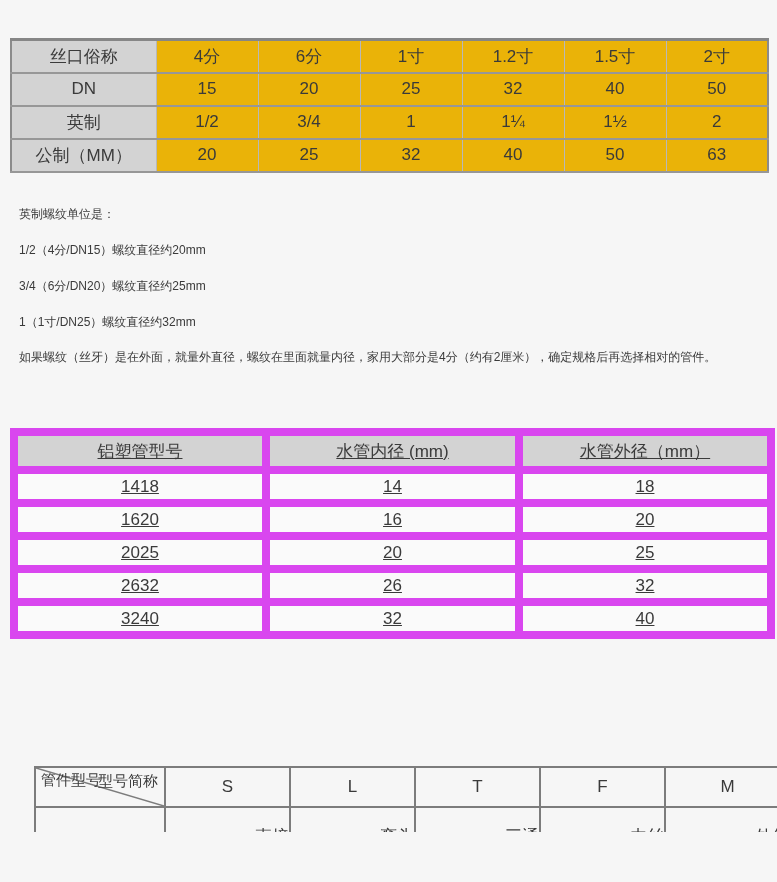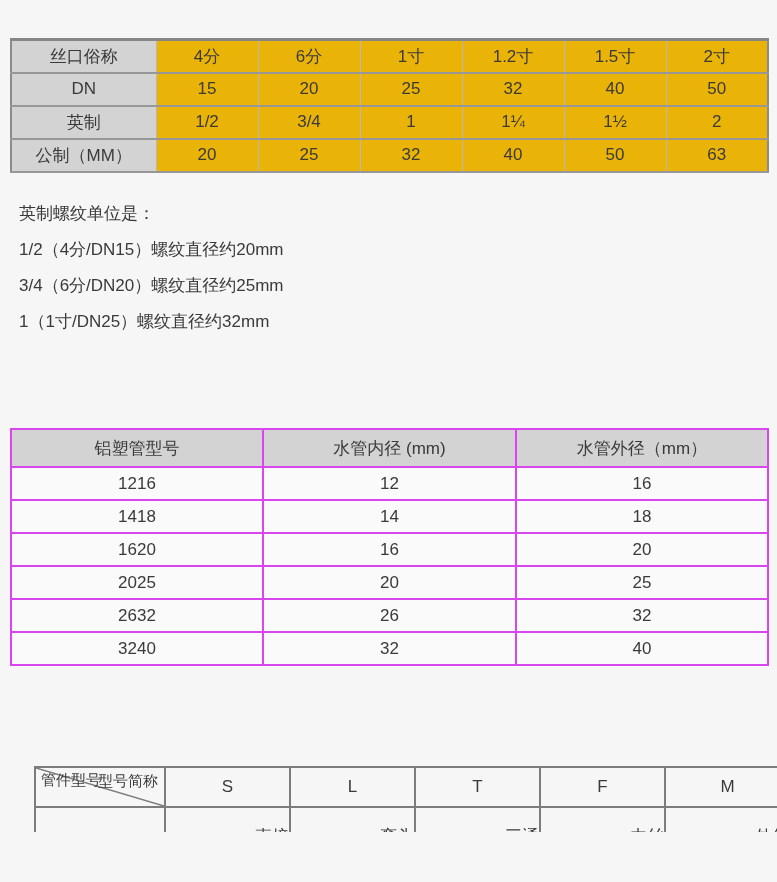--- a/index.html
+++ b/index.html
@@ -20,26 +20,26 @@
   .t1 td {
     height: 33px;
     background: #eab308;
     border-left: 1px solid #b8b8b8; border-right: 1px solid #b8b8b8;
     border-top: 2px solid #979797; border-bottom: 2px solid #979797;
   }
   .t1 td.rowhdr { background: #d3d3d3; }
 
   
   .notes { position: absolute; left: 19px; top: 196px; width: 746px; }
-  .notes p { margin: 0; font-size: 17px; line-height: 36px; }
+  .notes p { margin: 0; font-size: 12px; line-height: 36px; }
   .notes p.para { line-height: 34px; }
 
   
   .t2 { left: 10px; top: 428px; width: 757px; border: 2px solid #7e7e7e; }
-  .t2 td { height: 33px; background: #fafafa; border: 2px solid #d946ef; }
+  .t2 td { height: 33px; background: #fafafa; border: 8px solid #d946ef; text-decoration: underline; }
   .t2 tr.hdr td { height: 38px; background: #d3d3d3; }
 
   
   .t3 { left: 10px; top: 766px; width: 755px; border: 2px solid #757575; margin-left: 24px; }
   .t3 td { border: 2px solid #7c7c7c; background: transparent; }
   .t3 tr.code-row td { height: 40px; }
   .t3 tr.name-row td { height: 58px; text-align: right; }
   .diag { position: relative; }
   .diag svg { position: absolute; left: 0; top: 0; width: 100%; height: 100%; display: block; }
   .diag .top-label { position: absolute; top: 4px; right: 6px; font-size: 15px; }
@@ -98,38 +98,34 @@
         <td>63</td>
       </tr>
     </tbody>
   </table>
 
   <div class="notes">
     <p>英制螺纹单位是：</p>
     <p>1/2（4分/DN15）螺纹直径约20mm</p>
     <p>3/4（6分/DN20）螺纹直径约25mm</p>
     <p>1（1寸/DN25）螺纹直径约32mm</p>
+    <p class="para">如果螺纹（丝牙）是在外面，就量外直径，螺纹在里面就量内径，家用大部分是4分（约有2厘米），确定规格后再选择相对的管件。</p>
   </div>
 
   <table class="t2">
     <colgroup>
       <col style="width:252px">
         <col style="width:253px">
         <col style="width:252px">
     </colgroup>
     <tbody>
       <tr class="hdr">
         <td>铝塑管型号</td>
         <td>水管内径 (mm)</td>
         <td>水管外径（mm）</td>
-      </tr>
-      <tr>
-        <td>1216</td>
-        <td>12</td>
-        <td>16</td>
       </tr>
       <tr>
         <td>1418</td>
         <td>14</td>
         <td>18</td>
       </tr>
       <tr>
         <td>1620</td>
         <td>16</td>
         <td>20</td>

